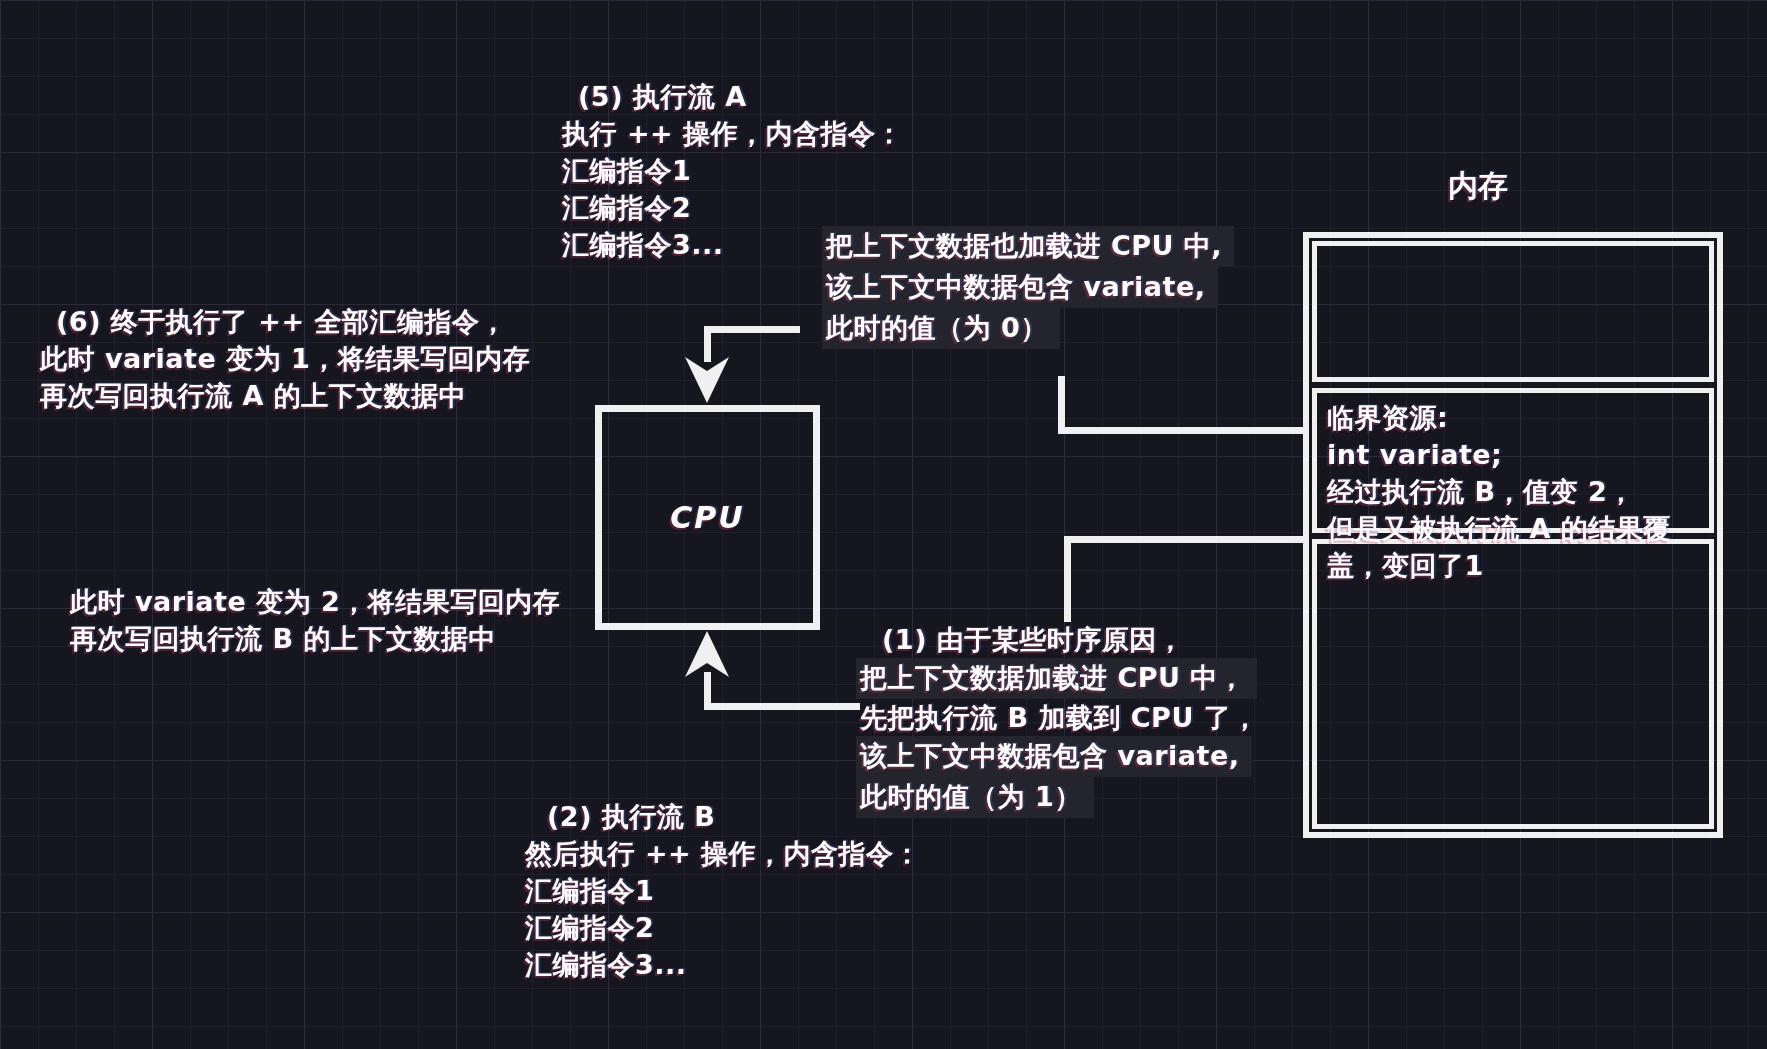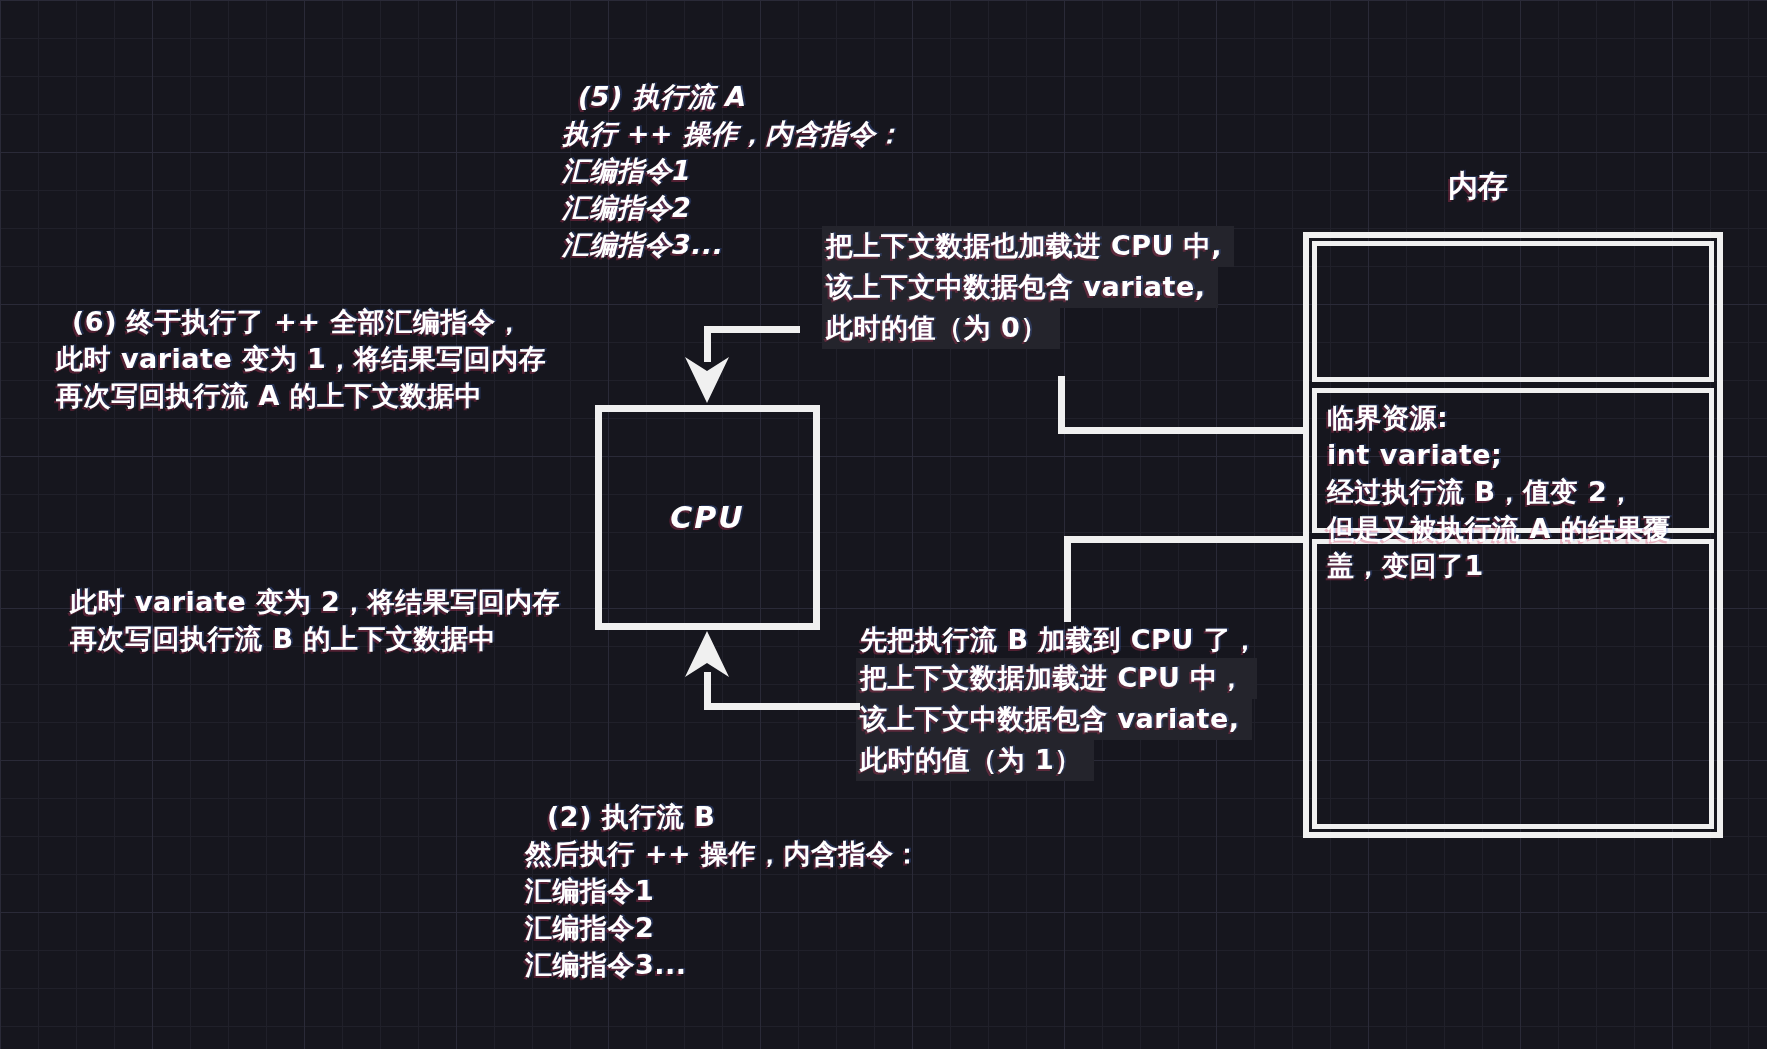--- a/index.html
+++ b/index.html
@@ -44,48 +44,49 @@
   #mem-cell-3{flex:1;}
   #critical-text{position:absolute;left:10px;top:6px;}
   #cpu-label{left:595px;top:500px;width:225px;font-style:italic;letter-spacing:2px;}
   #memory-label{left:1278px;top:166px;width:400px;}
 </style>
 </head>
 <body>
 
 <div id="stage">
 
-  <div class="note" style="left:562px;top:78px;font-style:italic;">
+  <div class="note" style="left:562px;top:78px;">
     <div class="ln ind16"><span>(5) 执行流 A</span></div>
     <div class="ln"><span>执行 ++ 操作，内含指令：</span></div>
     <div class="ln"><span>汇编指令1</span></div>
     <div class="ln"><span>汇编指令2</span></div>
     <div class="ln"><span>汇编指令3...</span></div>
   </div>
 
-  <div class="note" style="left:56px;top:303px;">
+  <div class="note" style="left:40px;top:303px;">
     <div class="ln ind16"><span>(6) 终于执行了 ++ 全部汇编指令，</span></div>
     <div class="ln"><span>此时 variate 变为 1，将结果写回内存</span></div>
     <div class="ln"><span>再次写回执行流 A 的上下文数据中</span></div>
   </div>
 
   <div class="note" style="left:70px;top:583px;">
     <div class="ln"><span>此时 variate 变为 2，将结果写回内存</span></div>
     <div class="ln"><span>再次写回执行流 B 的上下文数据中</span></div>
   </div>
 
   <div class="note" style="left:826px;top:226px;">
     <div class="ln hl"><span>把上下文数据也加载进 CPU 中,</span></div>
     <div class="ln hl"><span>该上下文中数据包含 variate,</span></div>
     <div class="ln hl"><span>此时的值（为 0）</span></div>
   </div>
 
   <div class="note" style="left:860px;top:621px;">
+    <div class="ln ind22"><span>(1) 由于某些时序原因，</span></div>
+    <div class="ln hl"><span>把上下文数据加载进 CPU 中，</span></div>
     <div class="ln"><span>先把执行流 B 加载到 CPU 了，</span></div>
-    <div class="ln hl"><span>把上下文数据加载进 CPU 中，</span></div>
     <div class="ln hl"><span>该上下文中数据包含 variate,</span></div>
     <div class="ln hl"><span>此时的值（为 1）</span></div>
   </div>
 
   <div class="note" style="left:525px;top:798px;">
     <div class="ln ind22"><span>(2) 执行流 B</span></div>
     <div class="ln"><span>然后执行 ++ 操作，内含指令：</span></div>
     <div class="ln"><span>汇编指令1</span></div>
     <div class="ln"><span>汇编指令2</span></div>
     <div class="ln"><span>汇编指令3...</span></div>

